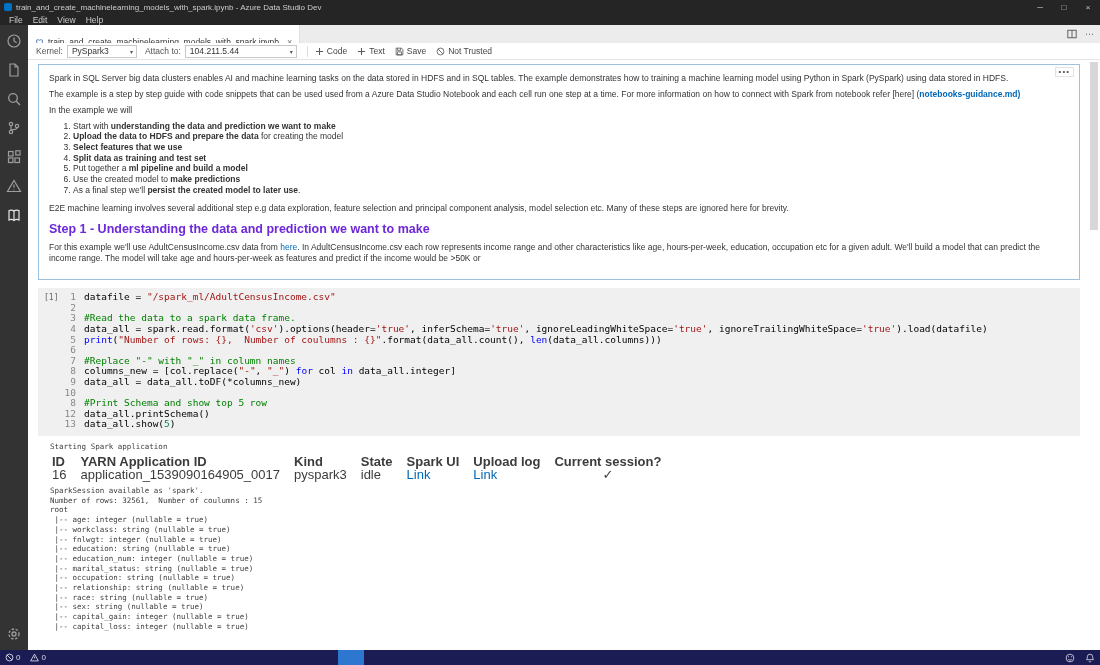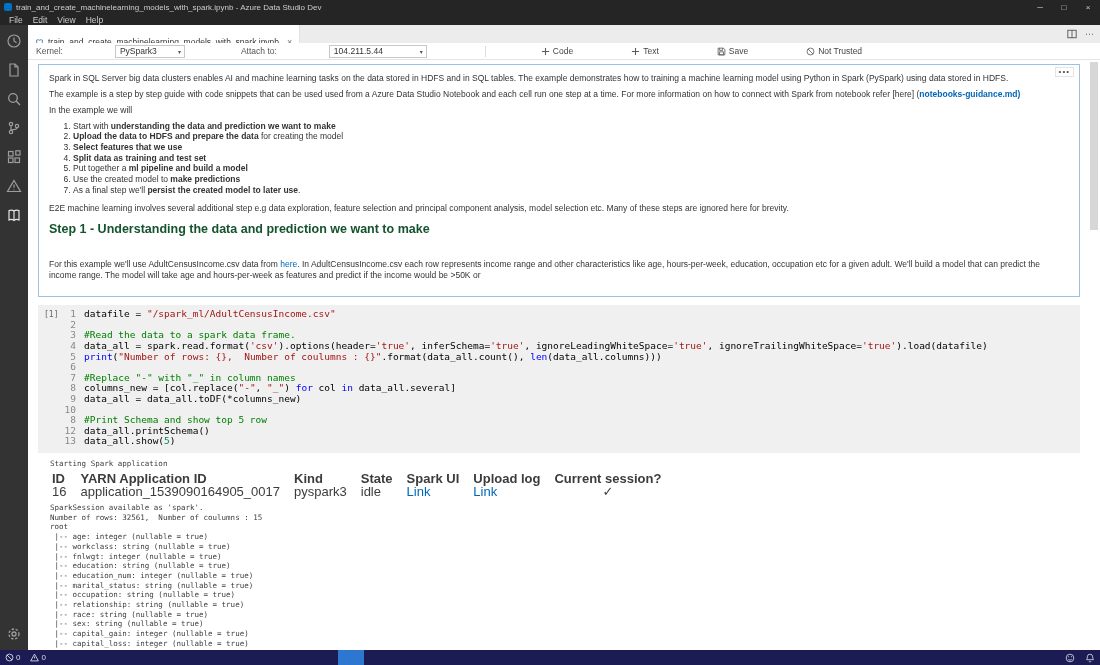--- a/index.html
+++ b/index.html
@@ -35,38 +35,38 @@
   .tabbar { height:18px; background:#ececec; display:flex; align-items:stretch; flex:none; }
   .tab { background:#ffffff; display:flex; align-items:center; padding:17px 7px; font-size:8.5px; color:#333; border-right:1px solid #e0e0e0; }
   .tab-icon { width:9px; height:9px; margin-right:4px; color:#4a76a8; }
   .tab-icon svg { width:9px; height:9px; display:block; }
   .tab-close { margin-left:8px; color:#777; font-size:9px; }
   .tabbar-actions { margin-left:auto; display:flex; align-items:center; padding-right:6px; color:#555; }
   .tabbar-actions .tb-act { margin-left:8px; font-size:9px; }
   .tabbar-actions svg { width:10px; height:10px; display:block; }
 
   
-  .toolbar { height:17px; background:#ffffff; border-bottom:1px solid #e5e5e5; display:flex; align-items:center; font-size:8.5px; color:#444; padding-left:8px; flex:none;gap:48px; }
+  .toolbar { height:17px; background:#ffffff; border-bottom:1px solid #e5e5e5; display:flex; align-items:center; font-size:8.5px; color:#444; padding-left:8px; flex:none; }
   .tb-label { margin-right:4px; color:#555; }
   .dropdown { border:1px solid #c8c8c8; background:#fff; height:13px; display:flex; align-items:center; padding:0 3px 0 4px; margin-right:8px; color:#333; }
   .dropdown .caret { margin-left:6px; font-size:6px; color:#555; }
   .dd-kernel { width:70px; justify-content:space-between; }
-  .dd-attach { width:98px; justify-content:space-between; }
+  .dd-attach { width:112px; justify-content:space-between; }
   .tb-sep { width:1px; height:11px; background:#dcdcdc; margin:0 7px 0 2px; }
   .tb-btn { display:flex; align-items:center; margin-right:10px; color:#444; }
   .tb-btn svg { width:9px; height:9px; margin-right:3px; display:block; color:#5a5a5a; }
 
   
   .notebook { flex:1; position:relative; overflow:hidden; padding:4px 20px 0 10px; background:#fff; }
 
   .md-cell { border:1px solid #9cc2e0; background:#fff; padding:8px 12px 10px 10px; position:relative; }
   .cell-more { position:absolute; top:2px; right:5px; font-size:8px; letter-spacing:1px; color:#555; border:1px solid #e3e3e3; background:#fff; padding:0 3px; line-height:8px; }
   .md-cell h1 { font-size:17px; font-weight:bold; color:#333; margin:0 0 7px 0; }
   .md-cell p { font-size:8.5px; line-height:1.28; color:#333; margin:0 0 5px 0; }
-  .md-cell h2 { font-size:12.5px; font-weight:bold; color:#14532d; margin:9px 0 23px 0; }
+  .md-cell h2 { font-size:12.5px; font-weight:bold; color:#6d28d9; margin:9px 0 6px 0; }
   .md-link { color:#0067b8; text-decoration:none; }
   .md-link.bold { font-weight:bold; }
   ol.md-list { margin:5px 0 7px 0; padding-left:24px; font-size:8.5px; color:#333; line-height:1.26; }
   ol.md-list li { margin:0; }
 
   
   .code-wrap { margin-top:8px; position:relative; }
   .code-cell { background:#f0f0f0; padding:4px 0 6px 0; position:relative; }
   .exec-count { position:absolute; left:6px; top:5px; font-family:"DejaVu Sans Mono", monospace; font-size:8px; color:#666; }
   .code-line { display:flex; height:10.6px; font-family:"DejaVu Sans Mono", monospace; font-size:9.5px; line-height:10.6px; white-space:pre; }
@@ -271,21 +271,21 @@
           <div class="code-cell">
             <span class="exec-count">[1]</span>
             <div>
                 <div class="code-line"><span class="ln">1</span><span class="src"><span class="tk-t">datafile = </span><span class="tk-s">"/spark_ml/AdultCensusIncome.csv"</span></span></div>
                 <div class="code-line"><span class="ln">2</span><span class="src"></span></div>
                 <div class="code-line"><span class="ln">3</span><span class="src"><span class="tk-c">#Read the data to a spark data frame.</span></span></div>
                 <div class="code-line"><span class="ln">4</span><span class="src"><span class="tk-t">data_all = spark.read.format(</span><span class="tk-s">'csv'</span><span class="tk-t">).options(header=</span><span class="tk-s">'true'</span><span class="tk-t">, inferSchema=</span><span class="tk-s">'true'</span><span class="tk-t">, ignoreLeadingWhiteSpace=</span><span class="tk-s">'true'</span><span class="tk-t">, ignoreTrailingWhiteSpace=</span><span class="tk-s">'true'</span><span class="tk-t">).load(datafile)</span></span></div>
                 <div class="code-line"><span class="ln">5</span><span class="src"><span class="tk-k">print</span><span class="tk-t">(</span><span class="tk-s">"Number of rows: {},  Number of coulumns : {}"</span><span class="tk-t">.format(data_all.count(), </span><span class="tk-k">len</span><span class="tk-t">(data_all.columns)))</span></span></div>
                 <div class="code-line"><span class="ln">6</span><span class="src"></span></div>
                 <div class="code-line"><span class="ln">7</span><span class="src"><span class="tk-c">#Replace "-" with "_" in column names</span></span></div>
-                <div class="code-line"><span class="ln">8</span><span class="src"><span class="tk-t">columns_new = [col.replace(</span><span class="tk-s">"-"</span><span class="tk-t">, </span><span class="tk-s">"_"</span><span class="tk-t">) </span><span class="tk-k">for</span><span class="tk-t"> col </span><span class="tk-k">in</span><span class="tk-t"> data_all.several]</span></span></div>
+                <div class="code-line"><span class="ln">8</span><span class="src"><span class="tk-t">columns_new = [col.replace(</span><span class="tk-s">"-"</span><span class="tk-t">, </span><span class="tk-s">"_"</span><span class="tk-t">) </span><span class="tk-k">for</span><span class="tk-t"> col </span><span class="tk-k">in</span><span class="tk-t"> data_all.integer]</span></span></div>
                 <div class="code-line"><span class="ln">9</span><span class="src"><span class="tk-t">data_all = data_all.toDF(*columns_new)</span></span></div>
                 <div class="code-line"><span class="ln">10</span><span class="src"></span></div>
                 <div class="code-line"><span class="ln">8</span><span class="src"><span class="tk-c">#Print Schema and show top 5 row</span></span></div>
                 <div class="code-line"><span class="ln">12</span><span class="src"><span class="tk-t">data_all.printSchema()</span></span></div>
                 <div class="code-line"><span class="ln">13</span><span class="src"><span class="tk-t">data_all.show(</span><span class="tk-n">5</span><span class="tk-t">)</span></span></div>
               </div>
           </div>
         </div>
 
         <div class="output">

